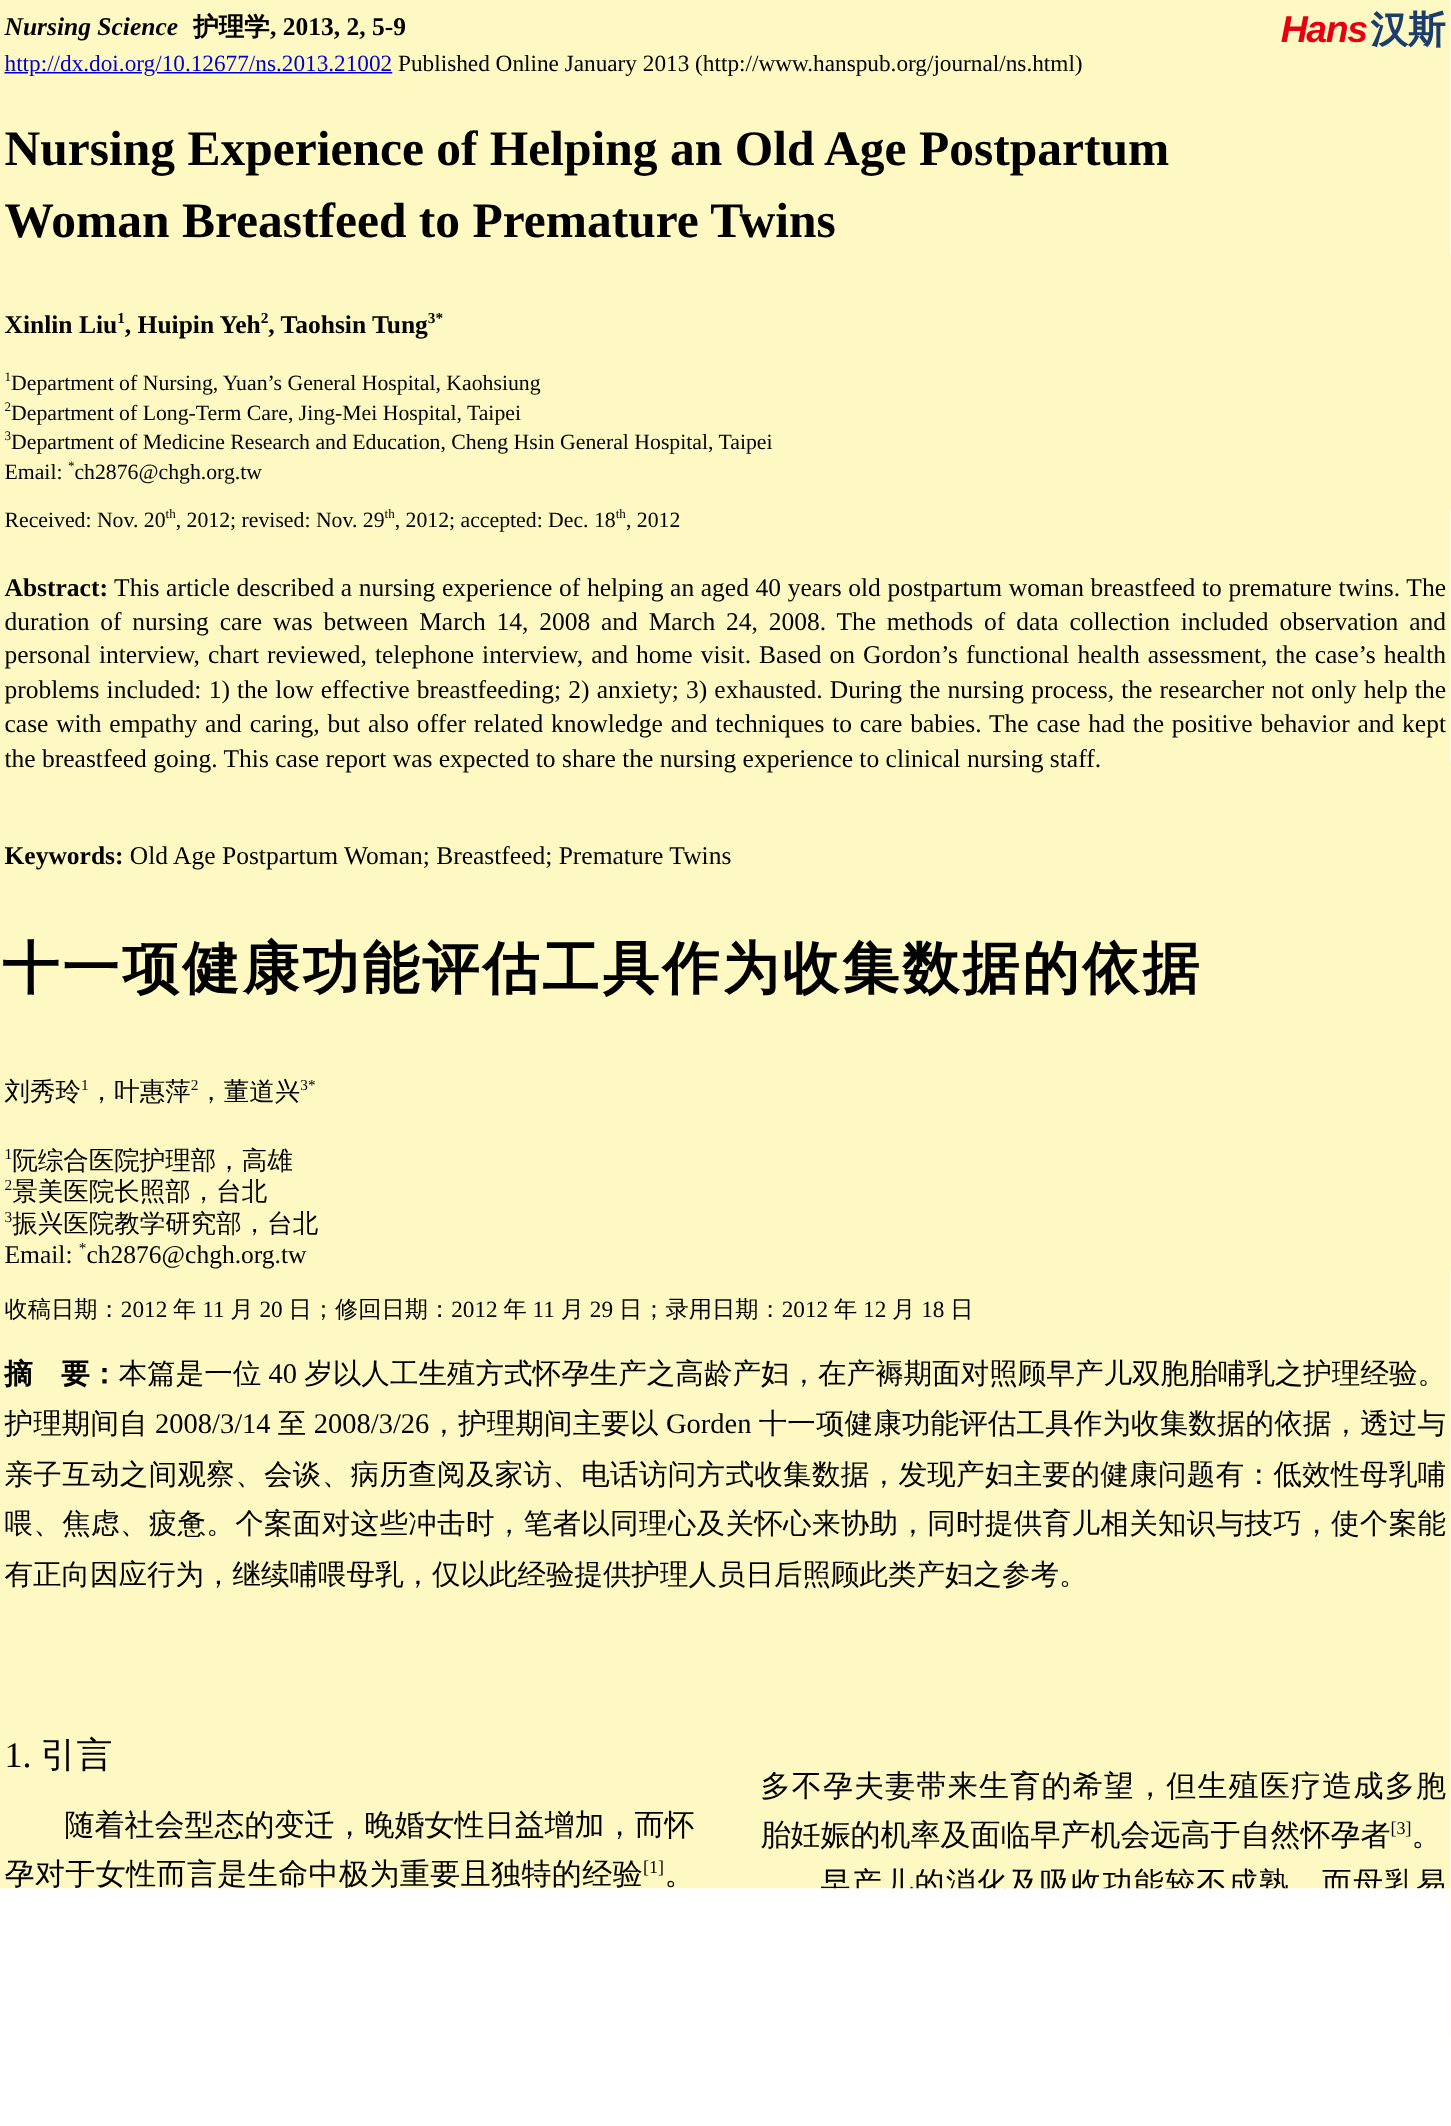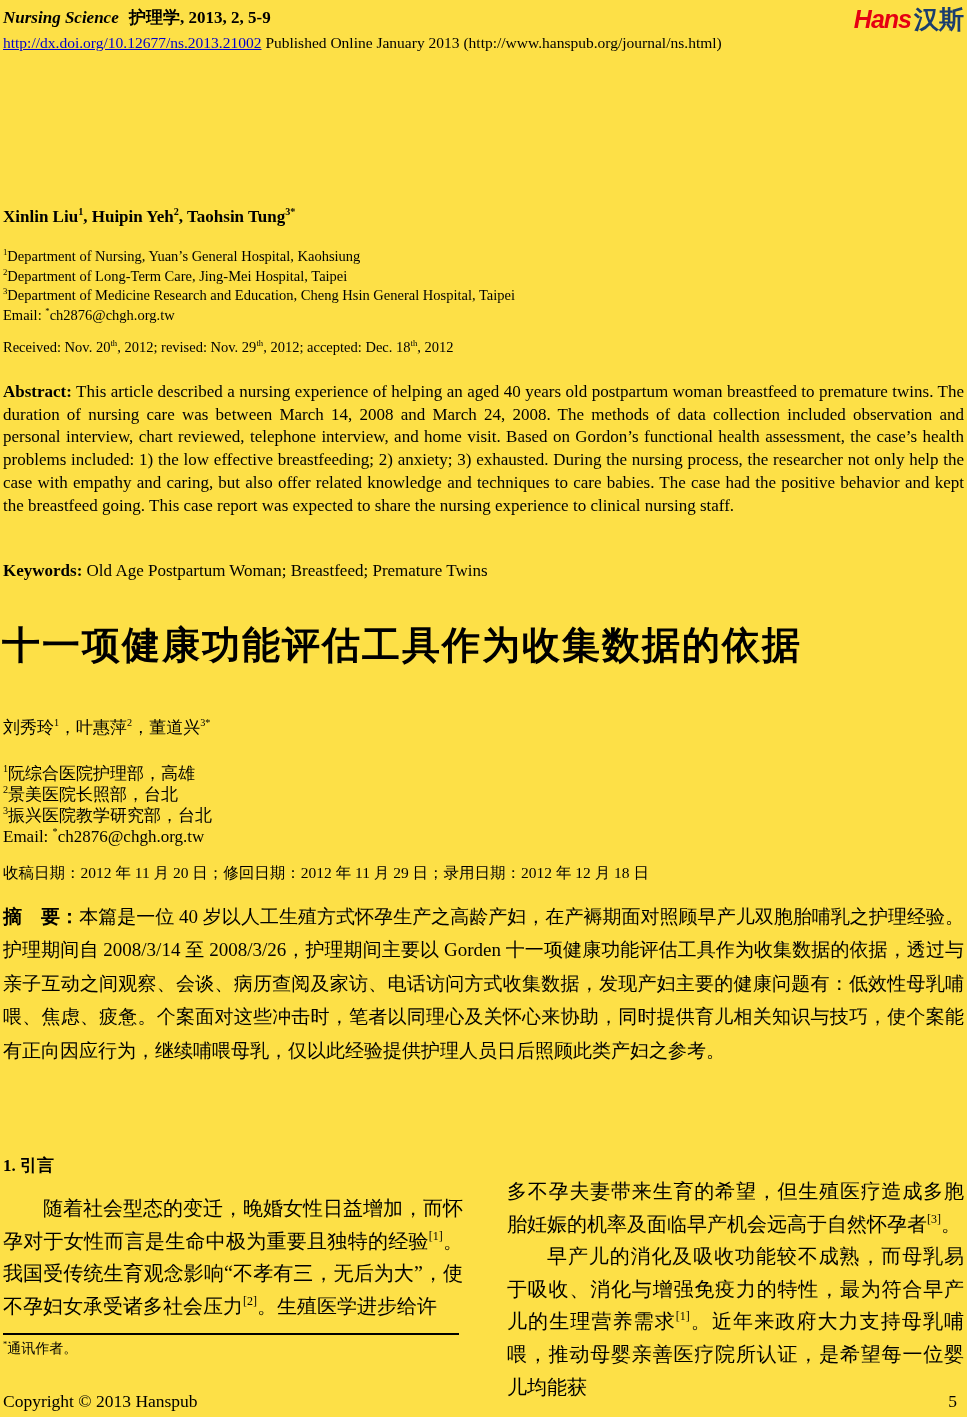--- a/index.html
+++ b/index.html
@@ -1,18 +1,18 @@
 <!DOCTYPE html>
 <html><head>
 <meta charset="utf-8">
 <style>
   html,body { margin:0; padding:0; background:#ffffff; }
   .page {
-    position:relative; width:967px; height:1417px; overflow:hidden;
-    background:#fde047; color:#000;
+    position:relative; width:967px; height:1259px; overflow:hidden;
+    background:#fef9c3; color:#000;
     font-family:"Liberation Serif","DejaVu Serif",serif;
   }
   sup { font-size:60%; line-height:0; vertical-align:super; }
 
   
   .header { position:absolute; top:6px; left:3px; right:135px; }
   .h-line1 { font-size:17px; font-weight:bold; white-space:nowrap; }
   .journal-en { font-style:italic; }
   .journal-zh { margin-left:6px; }
   .h-line2 { font-size:15.5px; margin-top:5px; white-space:nowrap; }
@@ -44,21 +44,21 @@
   .cn-dates { position:absolute; top:863px; left:3px; font-size:15.5px; }
   .cn-abstract { position:absolute; top:900px; left:3px; width:961px;
                  font-size:19px; line-height:33.4px; text-align:justify; }
   .cn-label { font-family:"Liberation Sans","DejaVu Sans",sans-serif; font-weight:bold; }
   .cn-keywords { position:absolute; top:1089px; left:3px; font-size:19px; }
 
   
   .columns { position:absolute; top:1148px; left:3px; width:961px; display:flex; }
   .col-left { width:460px; margin-right:44px; }
   .col-right { width:457px; padding-top:27px; }
-  .sec-heading { font-size:17px; margin:6px 0 0 0; font-weight:bold; }
+  .sec-heading { font-size:24px; margin:6px 0 0 0; font-weight:normal; }
   .sec-title-zh { font-family:"Liberation Sans","DejaVu Sans",sans-serif; }
   .col-para { font-size:20px; line-height:32.6px; text-align:justify; margin:0; }
   .col-left .col-para { margin-top:15px; }
   .indent { text-indent:2em; }
 
   
   .footnote { position:absolute; top:1333px; left:3px; width:456px;
               border-top:2px solid #000; padding-top:5px; font-size:14px; }
   .footer { position:absolute; top:1391px; left:3px; width:954px;
             display:flex; justify-content:space-between; font-size:17.5px; }
@@ -76,20 +76,24 @@
     <div class="h-line2">
       <span class="doi-link">http://dx.doi.org/10.12677/ns.2013.21002</span>
       <span class="pub-note">Published Online January 2013 (http://www.hanspub.org/journal/ns.html)</span>
     </div>
   </div>
 
   <div class="logo">
     <span class="logo-en" style="color: rgb(230, 0, 18); text-align: right;">Hans</span><span class="logo-zh" style="color: rgb(27, 61, 110);">汉斯</span>
   </div>
 
+  <div class="title">
+    <div>Nursing Experience of Helping an Old Age Postpartum</div>
+    <div>Woman Breastfeed to Premature Twins</div>
+  </div>
 
   <div class="authors">Xinlin Liu<sup>1</sup>, Huipin Yeh<sup>2</sup>, Taohsin Tung<sup>3*</sup></div>
 
   <div class="affils">
     <div><sup>1</sup>Department of Nursing, Yuan’s General Hospital, Kaohsiung</div>
     <div><sup>2</sup>Department of Long-Term Care, Jing-Mei Hospital, Taipei</div>
     <div><sup>3</sup>Department of Medicine Research and Education, Cheng Hsin General Hospital, Taipei</div>
     <div>Email: <sup>*</sup>ch2876@chgh.org.tw</div>
   </div>
 

